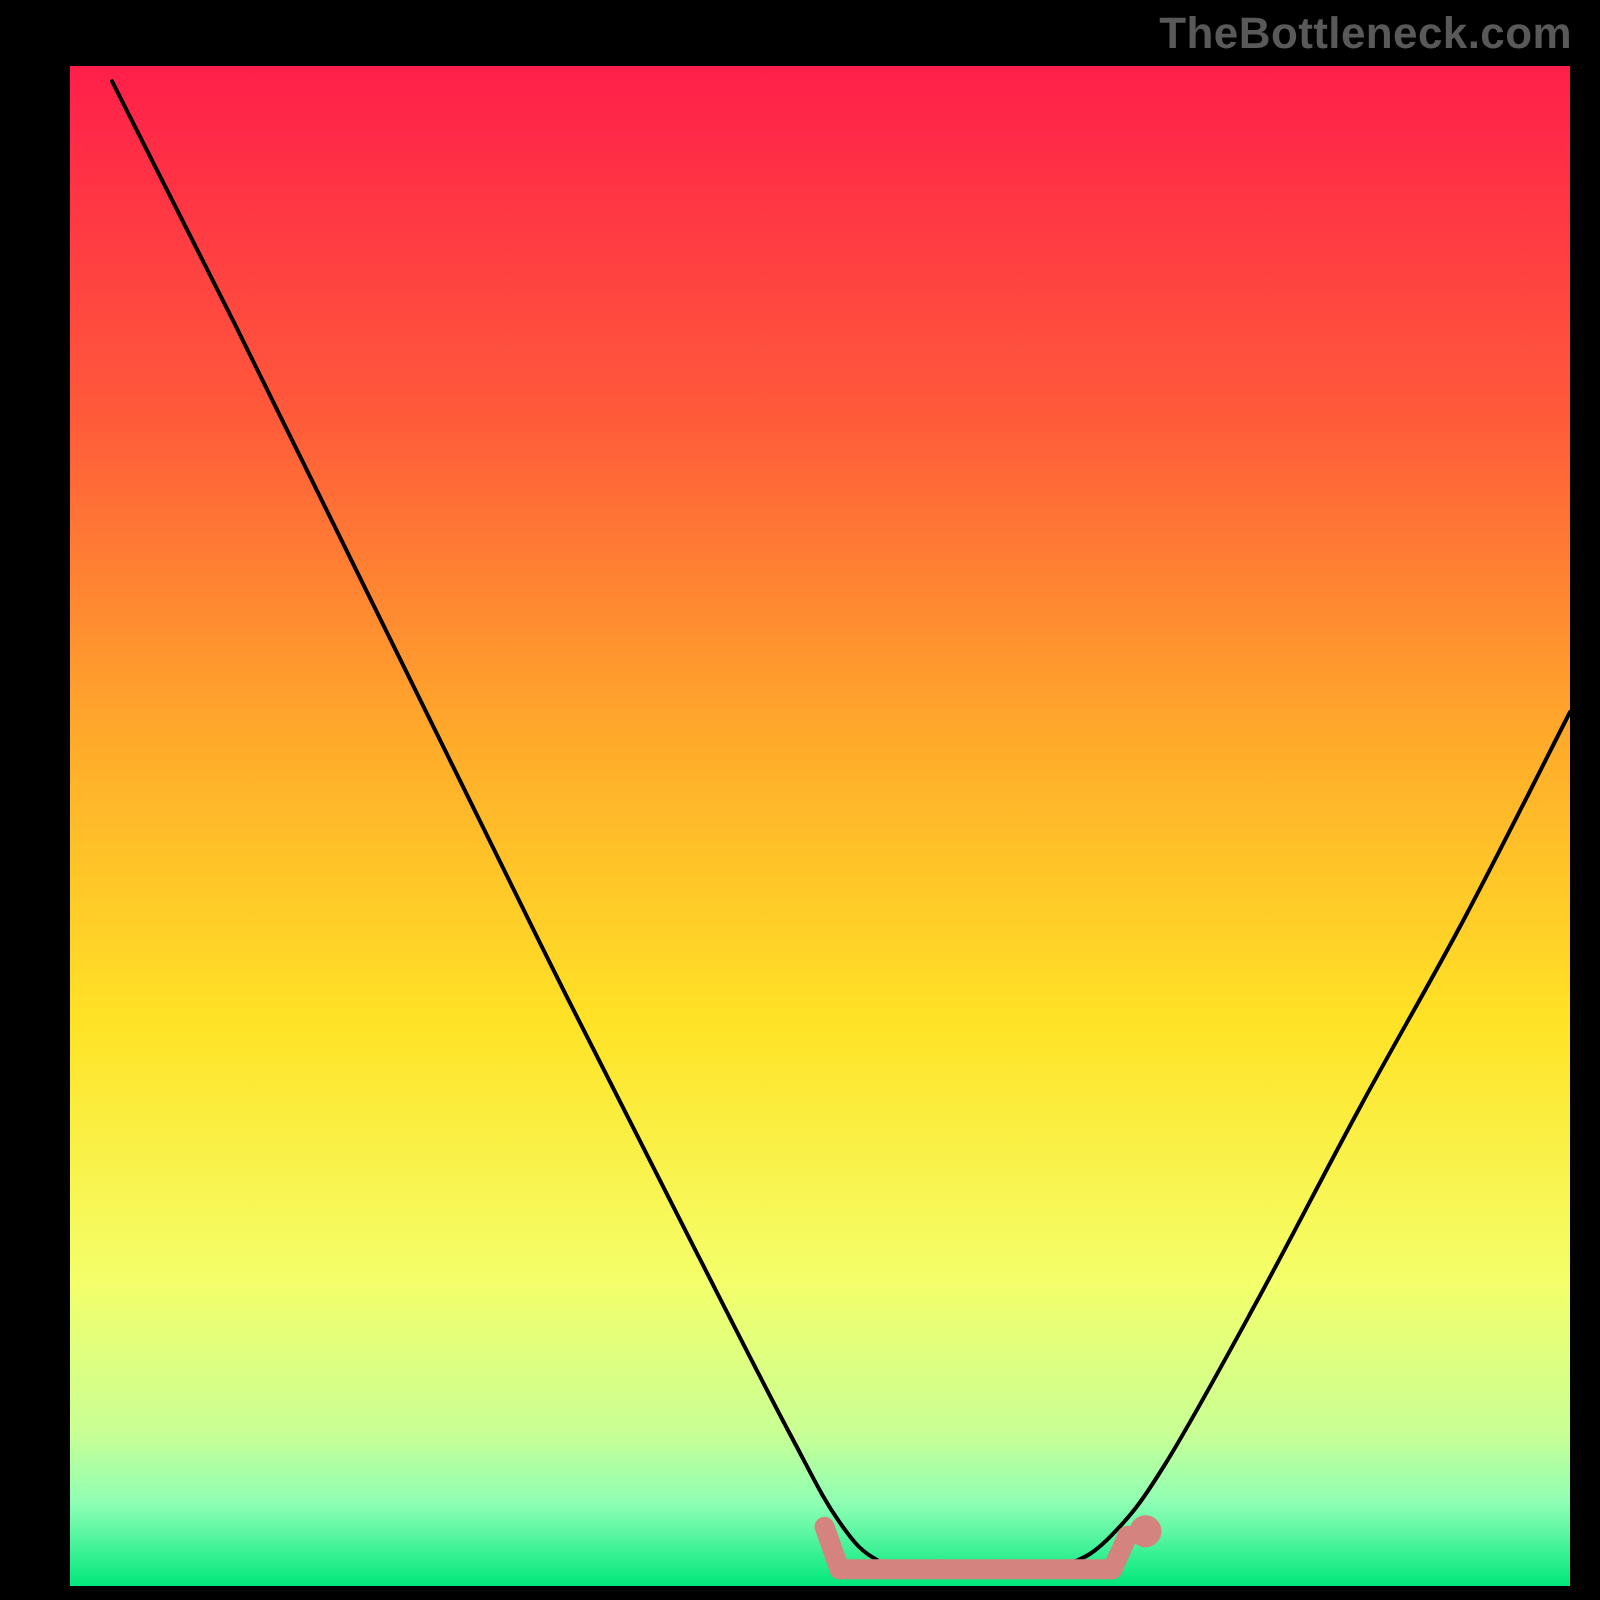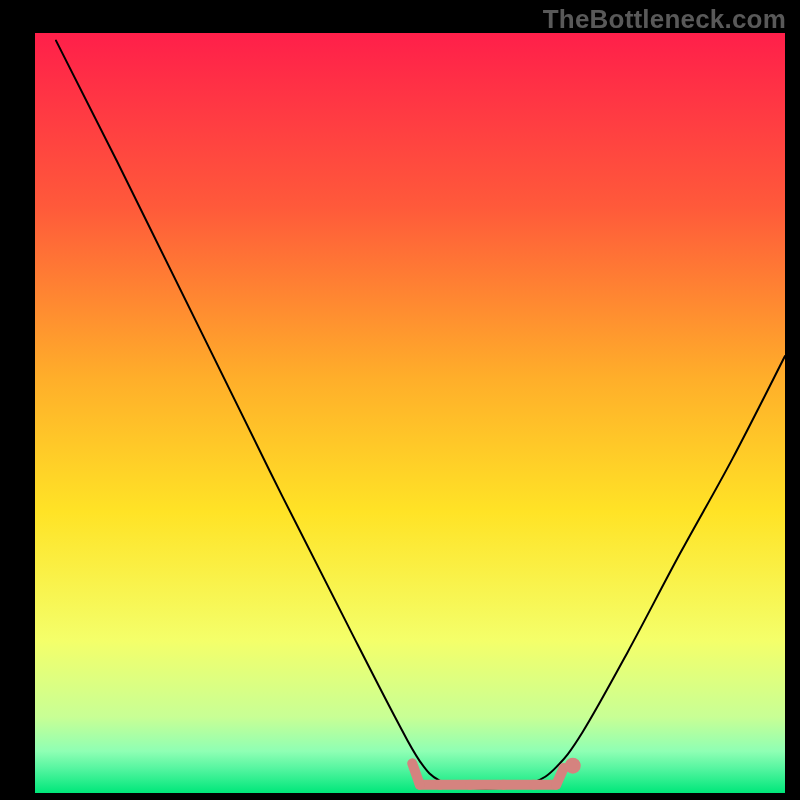--- a/index.html
+++ b/index.html
@@ -14,21 +14,21 @@
     position: relative;
     width: 800px;
     height: 800px;
     background: #000;
   }
   .watermark {
     position: absolute;
     top: 4px;
     right: 14px;
     font-family: Arial, Helvetica, sans-serif;
-    font-size: 26px;
+    font-size: 22px;
     font-weight: 600;
     color: #595959;
     letter-spacing: 0.2px;
     z-index: 5;
   }
   svg {
     position: absolute;
     left: 0;
     top: 0;
   }

